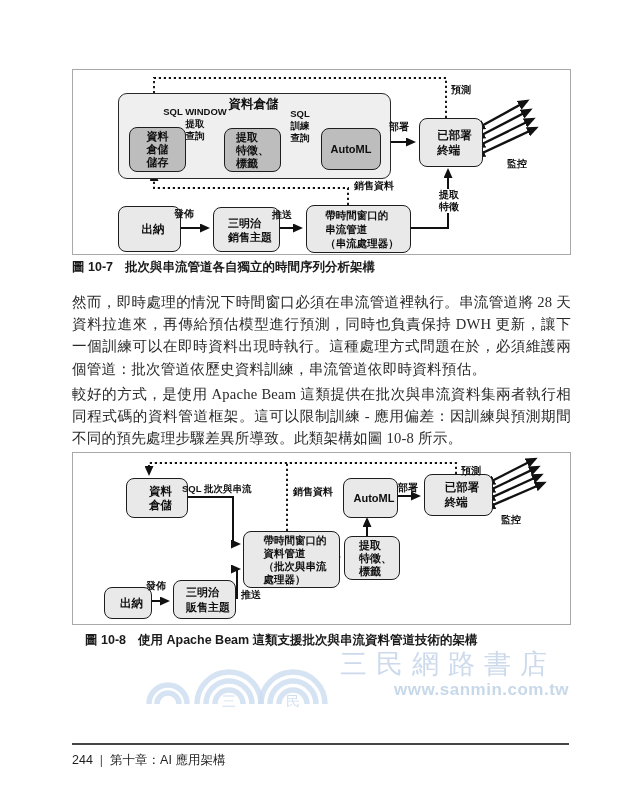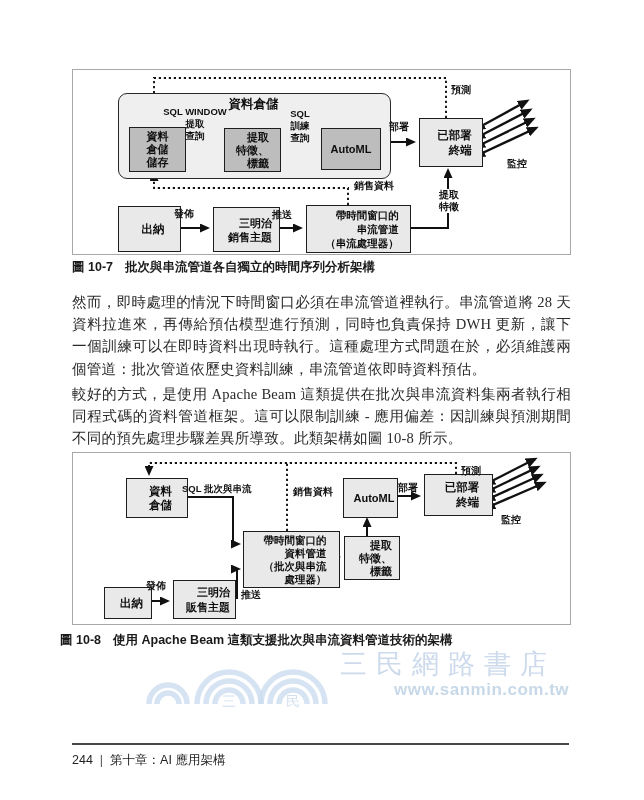--- a/index.html
+++ b/index.html
@@ -1,21 +1,21 @@
 <!DOCTYPE html>
 <html><head>
 <meta charset="utf-8">
 <style>
   html,body{margin:0;padding:0;background:#ffffff;}
   .page{position:relative;width:644px;height:800px;background:#ffffff;overflow:hidden;
         font-family:"Liberation Sans","DejaVu Sans",sans-serif;}
   .fig{position:absolute;border:1px solid #a8a8a8;background:#fff;}
   svg.layer{position:absolute;left:0;top:0;}
-  .box{position:absolute;border:1.6px solid #1d1d1d;border-radius:0;
-       display:flex;align-items:center;justify-content:center;text-align:right;
+  .box{position:absolute;border:1.6px solid #1d1d1d;border-radius:8px;
+       display:flex;align-items:center;justify-content:center;text-align:left;
        font-weight:bold;color:#0e0e0e;white-space:pre-line;
        font-family:"Liberation Sans","DejaVu Sans",sans-serif;}
   .dark{background:#bdbdbd;}
   .light{background:#e9e9e9;padding-left:7px;}
   .wh{position:absolute;background:#efefef;border:1.5px solid #2a2a2a;border-radius:9px;}
   .wh-title{position:absolute;text-align:center;font-weight:bold;font-size:12.5px;color:#0e0e0e;}
   .lbl{position:absolute;font-weight:bold;color:#111;white-space:pre-line;
        font-size:10px;line-height:12px;}
   .lbl.small{font-size:9.5px;}
   .lbl.center{text-align:center;}
@@ -157,21 +157,21 @@
 
     <div class="lbl small" style="left:109px;top:30px;">SQL 批次與串流</div>
     <div class="lbl" style="left:220px;top:33px;">銷售資料</div>
     <div class="lbl center" style="left:318px;top:29px;width:34px;">部署</div>
     <div class="lbl" style="left:388px;top:12px;">預測</div>
     <div class="lbl" style="left:428px;top:61px;">監控</div>
     <div class="lbl" style="left:73px;top:127px;">發佈</div>
     <div class="lbl" style="left:168px;top:136px;">推送</div>
   </div>
 
-  <div class="caption" style="left:60px;top:632px;">
+  <div class="caption" style="left:85px;top:632px;">
     <span class="cap-label">圖 10-8</span><span>使用 Apache Beam 這類支援批次與串流資料管道技術的架構</span>
   </div>
 
   <svg style="position:absolute;left:146px;top:646px;" width="210" height="62" viewBox="0 0 210 62">
     <g fill="none" stroke="#ccdcf0" stroke-opacity="0.8" stroke-width="5.5">
       <path d="M11,58 A11,11 0 0 1 33,58"></path>
       <path d="M3,58 A19,19 0 0 1 41,58"></path>
       <path d="M69,58 A14,14 0 0 1 97,58"></path>
       <path d="M60,58 A23,23 0 0 1 106,58"></path>
       <path d="M51,58 A32,32 0 0 1 115,58"></path>

